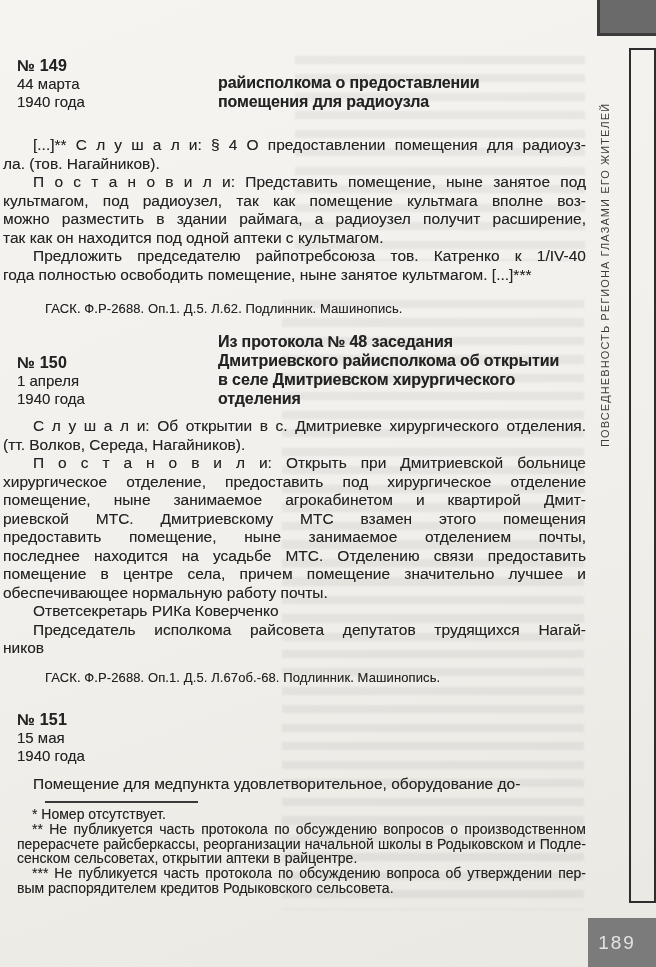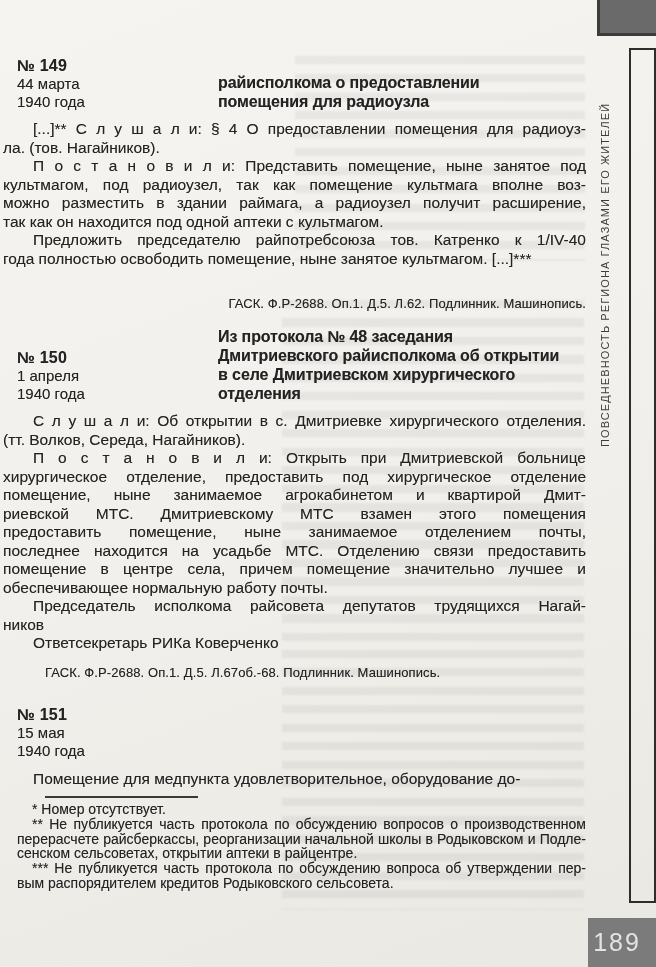--- a/index.html
+++ b/index.html
@@ -16,41 +16,41 @@
   .doc-num{font-weight:bold;font-size:16px;line-height:19px;letter-spacing:.2px;}
   .doc-date{font-size:15px;line-height:18px;}
   .doc-title{width:356px;}
   .title-ln{font-weight:bold;font-size:16px;line-height:19px;letter-spacing:-.1px;}
   .para{margin:0;}
   .ln{font-size:15.5px;line-height:18.5px;text-align:justify;text-align-last:justify;}
   .ln.first{text-indent:30px;}
   .ln.last{text-align-last:left;}
   .archive{font-size:13px;line-height:15px;margin-left:42px;letter-spacing:.1px;}
   
-  .d0{margin-top:56px;}  .d0 .doc-body{margin-top:9px;}  .d0 .archive{margin-top:28px;text-align:right;}
+  .d0{margin-top:56px;}  .d0 .doc-body{margin-top:25px;}  .d0 .archive{margin-top:17px;}
   .d1{margin-top:16px;}  .d1 .doc-body{margin-top:9px;} .d1 .archive{margin-top:12px;}
   .d2{margin-top:25px;}  .d2 .doc-body{margin-top:10px;}
   
   .footnote-sep{margin:8px 0 0 42px;width:153px;border-top:2px solid #3a3a3a;}
   .footnotes{margin:4px 0 0 14px;width:569px;}
   .fn-ln{font-size:14px;line-height:14.8px;text-align:justify;text-align-last:justify;}
   .fn-ln.first{text-indent:15px;}
   .fn-ln.last{text-align-last:left;}
   
   .corner-box{position:absolute;left:597px;top:0;width:59px;height:36px;z-index:3;
               background:#6a6a6a;border-left:3px solid #3c3c3c;border-bottom:3px solid #3c3c3c;box-sizing:border-box;}
   .outline-box{position:absolute;left:629px;top:48px;width:27px;height:855px;z-index:3;
                border:2px solid #2d2d2d;box-sizing:border-box;background:transparent;}
   .v-title{position:absolute;left:599px;top:447px;width:400px;height:18px;z-index:3;
            transform:rotate(-90deg);transform-origin:0 0;
            font-size:11px;letter-spacing:1.1px;color:#3d3d3d;white-space:nowrap;}
   .pagenum-box{position:absolute;left:588px;top:918px;width:68px;height:49px;z-index:3;
                background:#7b7b7b;display:flex;align-items:center;justify-content:center;
                box-sizing:border-box;padding-right:10px;}
-  .pagenum{font-size:25px;letter-spacing:2px;color:#e3e3e3;}
+  .pagenum{font-size:19px;letter-spacing:2px;color:#e3e3e3;}
   
   .ghost{position:absolute;z-index:1;filter:blur(1.3px);
          background:repeating-linear-gradient(to bottom,
             rgba(105,105,105,.085) 0px, rgba(105,105,105,.085) 8px,
             rgba(0,0,0,0) 8px, rgba(0,0,0,0) 18.5px);}
   .g1{left:295px;top:56px;width:290px;height:205px;}
   .g2{left:282px;top:300px;width:302px;height:345px;}
   .g3{left:282px;top:650px;width:302px;height:260px;}
 </style>
 </head>
@@ -116,25 +116,25 @@
             <div class="ln first">П о с т а н о в и л и: Открыть при Дмитриевской больнице</div>
             <div class="ln">хирургическое отделение, предоставить под хирургическое отделение</div>
             <div class="ln">помещение, ныне занимаемое агрокабинетом и квартирой Дмит-</div>
             <div class="ln">риевской МТС. Дмитриевскому МТС взамен этого помещения</div>
             <div class="ln">предоставить помещение, ныне занимаемое отделением почты,</div>
             <div class="ln">последнее находится на усадьбе МТС. Отделению связи предоставить</div>
             <div class="ln">помещение в центре села, причем помещение значительно лучшее и</div>
             <div class="ln last">обеспечивающее нормальную работу почты.</div>
           </div>
           <div class="para">
+            <div class="ln first last">Ответсекретарь РИКа Коверченко</div>
+          </div>
+          <div class="para">
             <div class="ln first">Председатель исполкома райсовета депутатов трудящихся Нагай-</div>
             <div class="ln last">ников</div>
-          </div>
-          <div class="para">
-            <div class="ln first last">Ответсекретарь РИКа Коверченко</div>
           </div>
         </div>
         <div class="archive">ГАСК. Ф.Р-2688. Оп.1. Д.5. Л.67об.-68. Подлинник. Машинопись.</div>
       </section>
       <section class="doc d2">
         <div class="doc-header">
           <div class="doc-meta">
             <div class="doc-num">№ 151</div>
             <div class="doc-date">15 мая</div>
             <div class="doc-date">1940 года</div>

